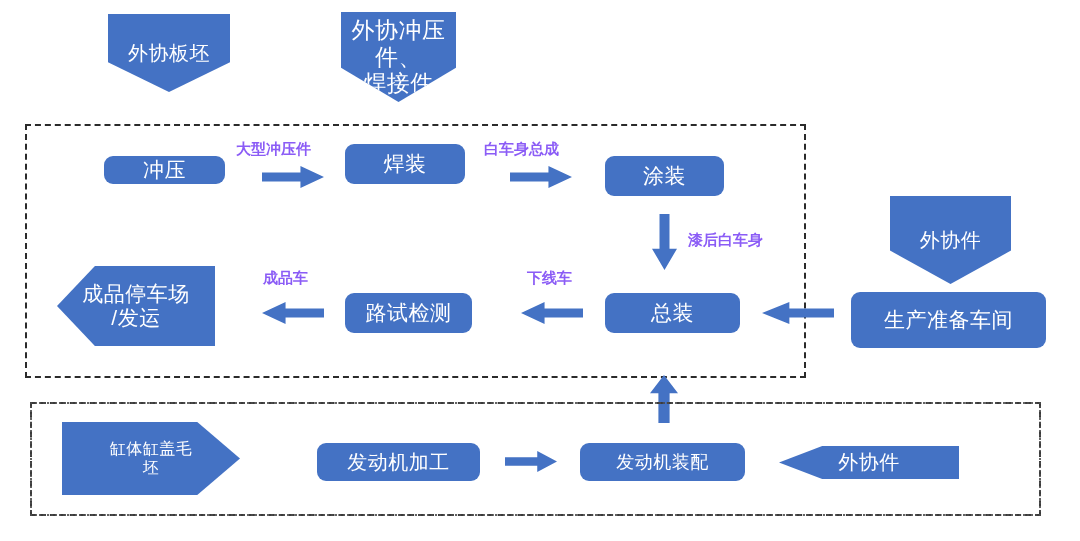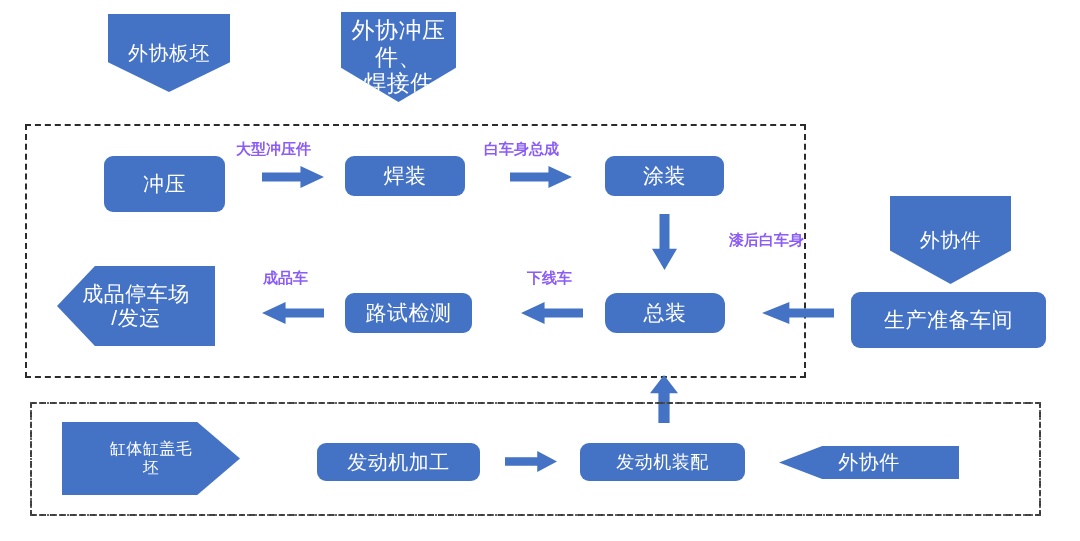--- a/index.html
+++ b/index.html
@@ -109,52 +109,52 @@
 
 <div id="canvas">
 
   <div class="node pent-down" style="left:108px; top:14px; width:122px; height:78px; font-size:20px;">外协板坯</div>
 
   <div class="node pent-down" style="left:341px; top:12px; width:115px; height:90px; font-size:23px;">外协冲压件、
 焊接件</div>
 
   <div class="zone zone-upper"></div>
 
-  <div class="node rounded" style="left:104px; top:156px; width:121px; height:56px; font-size:21px;">冲压</div>
+  <div class="node rounded" style="left:104px; top:156px; width:121px; height:28px; font-size:21px;">冲压</div>
 
   <div class="edge-label" style="left:236px; top:140px;">大型冲压件</div>
 
   <div class="arrow arrow-right" style="left:262px; top:166px; width:62px; height:22px;"></div>
 
-  <div class="node rounded" style="left:345px; top:156px; width:120px; height:40px; font-size:21px;">焊装</div>
+  <div class="node rounded" style="left:345px; top:144px; width:120px; height:40px; font-size:21px;">焊装</div>
 
   <div class="edge-label" style="left:484px; top:140px;">白车身总成</div>
 
   <div class="arrow arrow-right" style="left:510px; top:166px; width:62px; height:22px;"></div>
 
   <div class="node rounded" style="left:605px; top:156px; width:119px; height:40px; font-size:21px;">涂装</div>
 
   <div class="arrow arrow-down" style="left:652px; top:214px; width:25px; height:56px;"></div>
 
-  <div class="edge-label" style="left:688px; top:231px;margin-left:41px;">漆后白车身</div>
+  <div class="edge-label" style="left:688px; top:231px;">漆后白车身</div>
 
   <div class="node pent-left" style="left:57px; top:266px; width:158px; height:80px; font-size:21px;">成品停车场
 /发运</div>
 
   <div class="edge-label" style="left:263px; top:269px;">成品车</div>
 
   <div class="arrow arrow-left" style="left:262px; top:302px; width:62px; height:22px;"></div>
 
   <div class="node rounded" style="left:345px; top:293px; width:127px; height:40px; font-size:21px;">路试检测</div>
 
   <div class="edge-label" style="left:527px; top:269px;">下线车</div>
 
   <div class="arrow arrow-left" style="left:521px; top:302px; width:62px; height:22px;"></div>
 
-  <div class="node rounded" style="left:605px; top:293px; width:120px; height:40px; font-size:21px;border-radius:12px;">总装</div>
+  <div class="node rounded" style="left:605px; top:293px; width:135px; height:40px; font-size:21px;">总装</div>
 
   <div class="arrow arrow-left" style="left:762px; top:302px; width:72px; height:22px;"></div>
 
   <div class="node pent-down" style="left:890px; top:196px; width:121px; height:88px; font-size:20px;">外协件</div>
 
   <div class="node rounded" style="left:851px; top:292px; width:195px; height:56px; font-size:21px;">生产准备车间</div>
 
   <div class="arrow arrow-up" style="left:650px; top:375px; width:28px; height:48px;"></div>
 
   <div class="zone zone-lower"></div>

